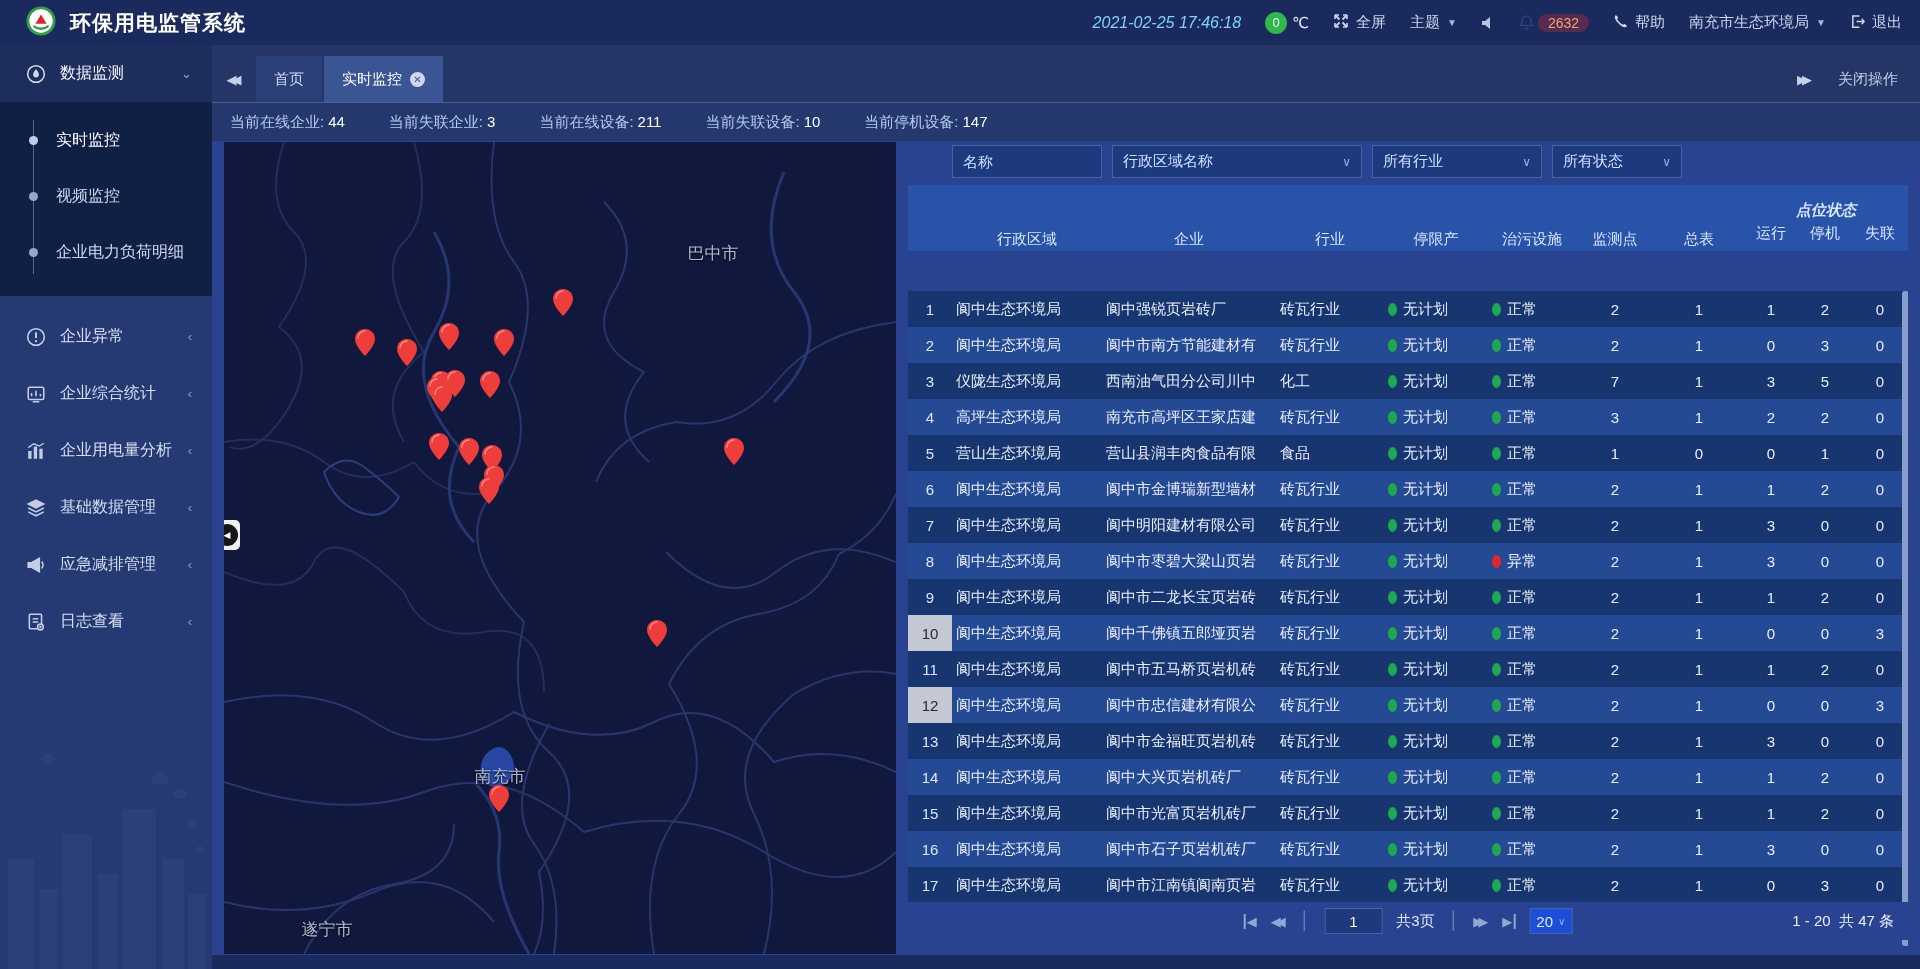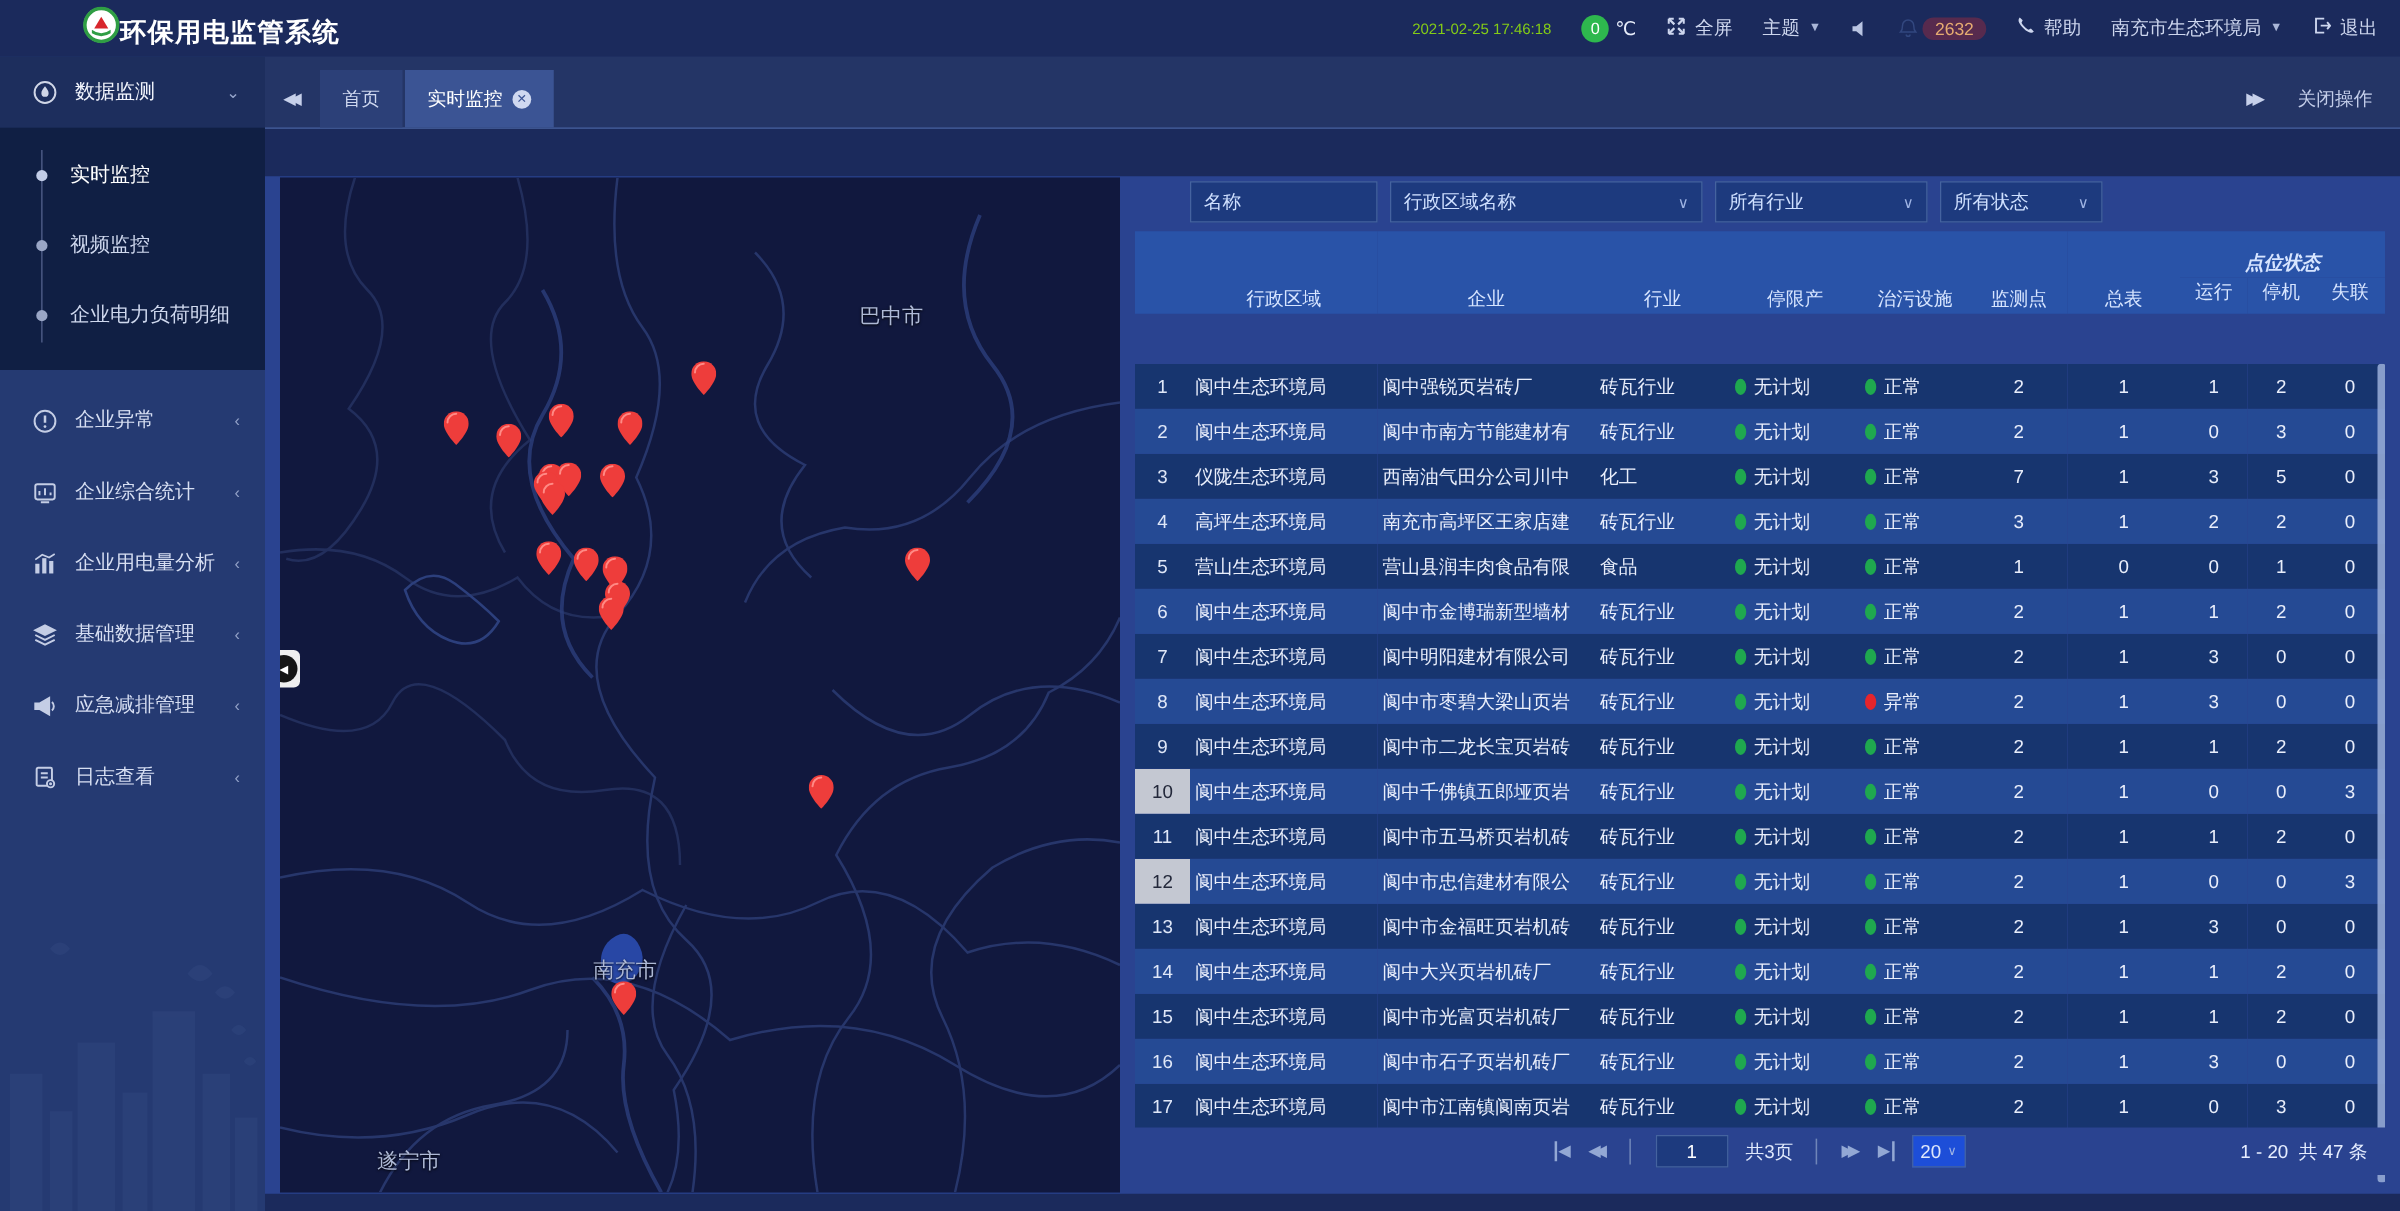--- a/index.html
+++ b/index.html
@@ -3,25 +3,25 @@
 <meta charset="utf-8">
 <style>
   * { margin:0; padding:0; box-sizing:border-box; }
   html,body { width:1920px; height:969px; overflow:hidden; background:#1b2a5c;
     font-family:"Liberation Sans","DejaVu Sans",sans-serif; }
   .app { position:relative; width:1920px; height:969px; }
 
   
   .header { position:absolute; left:0; top:0; width:1920px; height:45px;
     background:#1b2a5c; display:flex; align-items:center; z-index:30; }
-  .logo-wrap { display:flex; align-items:flex-end; gap:0; padding-left:26px;margin-left:40px; }
+  .logo-wrap { display:flex; align-items:center; gap:14px; padding-left:26px; }
   .app-title { color:#ffffff; font-size:21px; font-weight:bold; letter-spacing:1px; }
   .header-right { margin-left:auto; display:flex; align-items:center; gap:24px; padding-right:18px; }
   .h-item { display:flex; align-items:center; gap:7px; color:#cdd6ee; font-size:15px; cursor:pointer; }
-  .datetime { color:#84cc16; font-size:12px; }
+  .datetime { color:#7dd3fc; font-size:16px;font-style:italic; }
   .temp-circle { width:22px; height:22px; border-radius:50%; background:#2eb84e; color:#fff;
     font-size:13px; display:flex; align-items:center; justify-content:center; }
   .temp-unit { color:#e8edfa; font-size:15px; margin-left:2px; }
   .caret-down { font-size:10px; color:#aab6d8; }
   .notif-pill { background:#5e2b4d; color:#fdba74; border-radius:10px; padding:1px 10px;
     font-size:14px; opacity:.9; }
   .bell-icon svg, .vol-icon svg { display:block; }
 
   
   .sidebar { position:absolute; left:0; top:45px; width:212px; height:924px;
@@ -318,20 +318,27 @@
       <div class="tab active">
         <span>实时监控</span>
         <span class="close-x">✕</span>
       </div>
       <div class="tabbar-right">
         <span class="pg-ic dbl-tri" style="color:#c6d0ea;">▶▶</span>
         <span>关闭操作</span>
       </div>
     </div>
 
+    <div class="statsbar">
+      <span class="stat"><span>当前在线企业:</span><b>44</b></span>
+      <span class="stat"><span>当前失联企业:</span><b>3</b></span>
+      <span class="stat"><span>当前在线设备:</span><b>211</b></span>
+      <span class="stat"><span>当前失联设备:</span><b>10</b></span>
+      <span class="stat"><span>当前停机设备:</span><b>147</b></span>
+    </div>
 
     <div class="content">
 
       <div class="map-panel">
         <svg class="map-lines" width="672" height="812" viewBox="0 0 672 812">
           <rect width="672" height="812" fill="#11183e"></rect>
           <g fill="none" stroke="#222e5c" stroke-width="2">
             <path d="M60 0 q-20 60 10 90 t-15 95 q40 30 10 80 t-60 40"></path>
             <path d="M190 0 q20 70 -10 100 t20 110 q-50 40 -20 90"></path>
             <path d="M0 300 q60 -10 100 20 t90 0 q30 40 80 30"></path>

